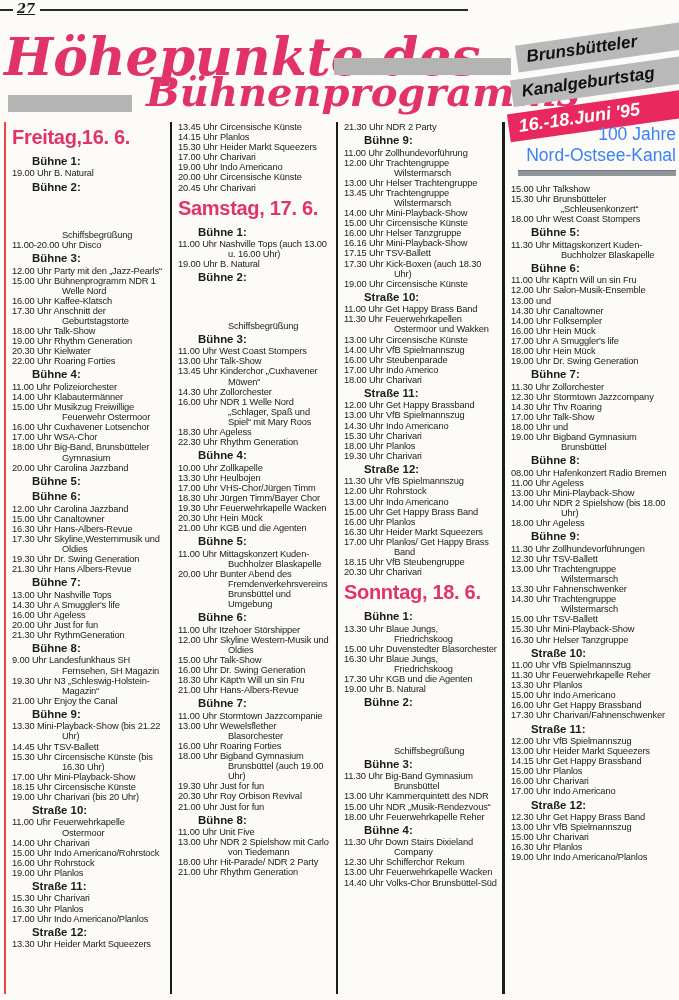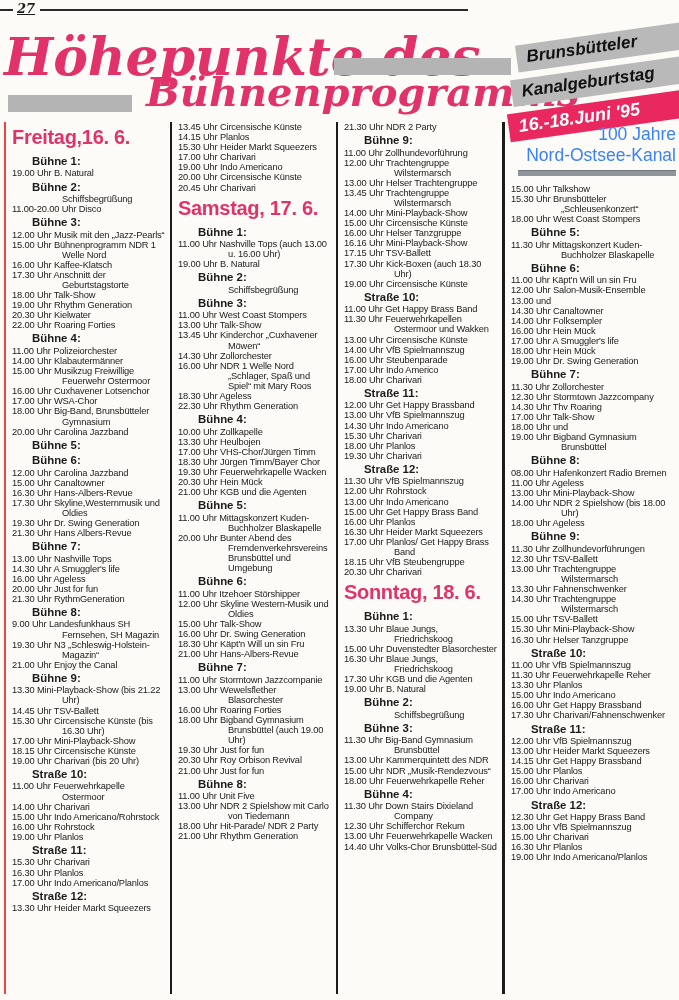--- a/index.html
+++ b/index.html
@@ -40,21 +40,21 @@
   .col{flex:1 1 0;padding:0 4px 0 6px;}
   .col1,.col2{border-right:2px solid #1c1c1c;}
   .col3{border-right:3px solid #1c1c1c;}
   .col4{padding-top:62px;}
   .day{color:#e1336a;font-weight:bold;font-size:20px;line-height:22px;
     margin:4px 0 7px;letter-spacing:-0.3px;white-space:nowrap;}
   .venue{font-weight:bold;font-size:11.4px;line-height:12.4px;margin-top:2px;
     padding-bottom:1px;padding-left:20px;}
   .event{font-size:9.3px;line-height:10.1px;letter-spacing:-0.15px;
     padding-left:50px;text-indent:-50px;}
-  .event.cont{text-indent:0;padding-left:50px;}
+  .event.cont{text-indent:0;padding-left:50px;margin-top:36px;}
   .time{white-space:nowrap;}
 </style>
 </head>
 <body>
 
 <div class="topline tl-a"></div>
 <span class="pageno">27</span>
 <div class="topline tl-b"></div>
 
 <div class="title title1">Höhepunkte des</div>
@@ -74,21 +74,21 @@
 
 <div class="cols" id="cols">
     <div class="col col1">
       <div class="day">Freitag,16. 6.</div>
       <div class="venue">Bühne 1:</div>
       <div class="event"><span class="time">19.00 Uhr</span> <span>B. Natural</span></div>
       <div class="venue">Bühne 2:</div>
       <div class="event cont"><span class="time"></span><span>Schiffsbegrüßung</span></div>
       <div class="event"><span class="time">11.00-20.00 Uhr</span> <span>Disco</span></div>
       <div class="venue">Bühne 3:</div>
-      <div class="event"><span class="time">12.00 Uhr</span> <span>Musik mit den „Jazz-Pearls“</span></div>
+      <div class="event"><span class="time">12.00 Uhr</span> <span>Party mit den „Jazz-Pearls“</span></div>
       <div class="event"><span class="time">15.00 Uhr</span> <span>Bühnenprogramm NDR 1 Welle Nord</span></div>
       <div class="event"><span class="time">16.00 Uhr</span> <span>Kaffee-Klatsch</span></div>
       <div class="event"><span class="time">17.30 Uhr</span> <span>Anschnitt der Geburtstagstorte</span></div>
       <div class="event"><span class="time">18.00 Uhr</span> <span>Talk-Show</span></div>
       <div class="event"><span class="time">19.00 Uhr</span> <span>Rhythm Generation</span></div>
       <div class="event"><span class="time">20.30 Uhr</span> <span>Kielwater</span></div>
       <div class="event"><span class="time">22.00 Uhr</span> <span>Roaring Forties</span></div>
       <div class="venue">Bühne 4:</div>
       <div class="event"><span class="time">11.00 Uhr</span> <span>Polizeiorchester</span></div>
       <div class="event"><span class="time">14.00 Uhr</span> <span>Klabautermänner</span></div>

